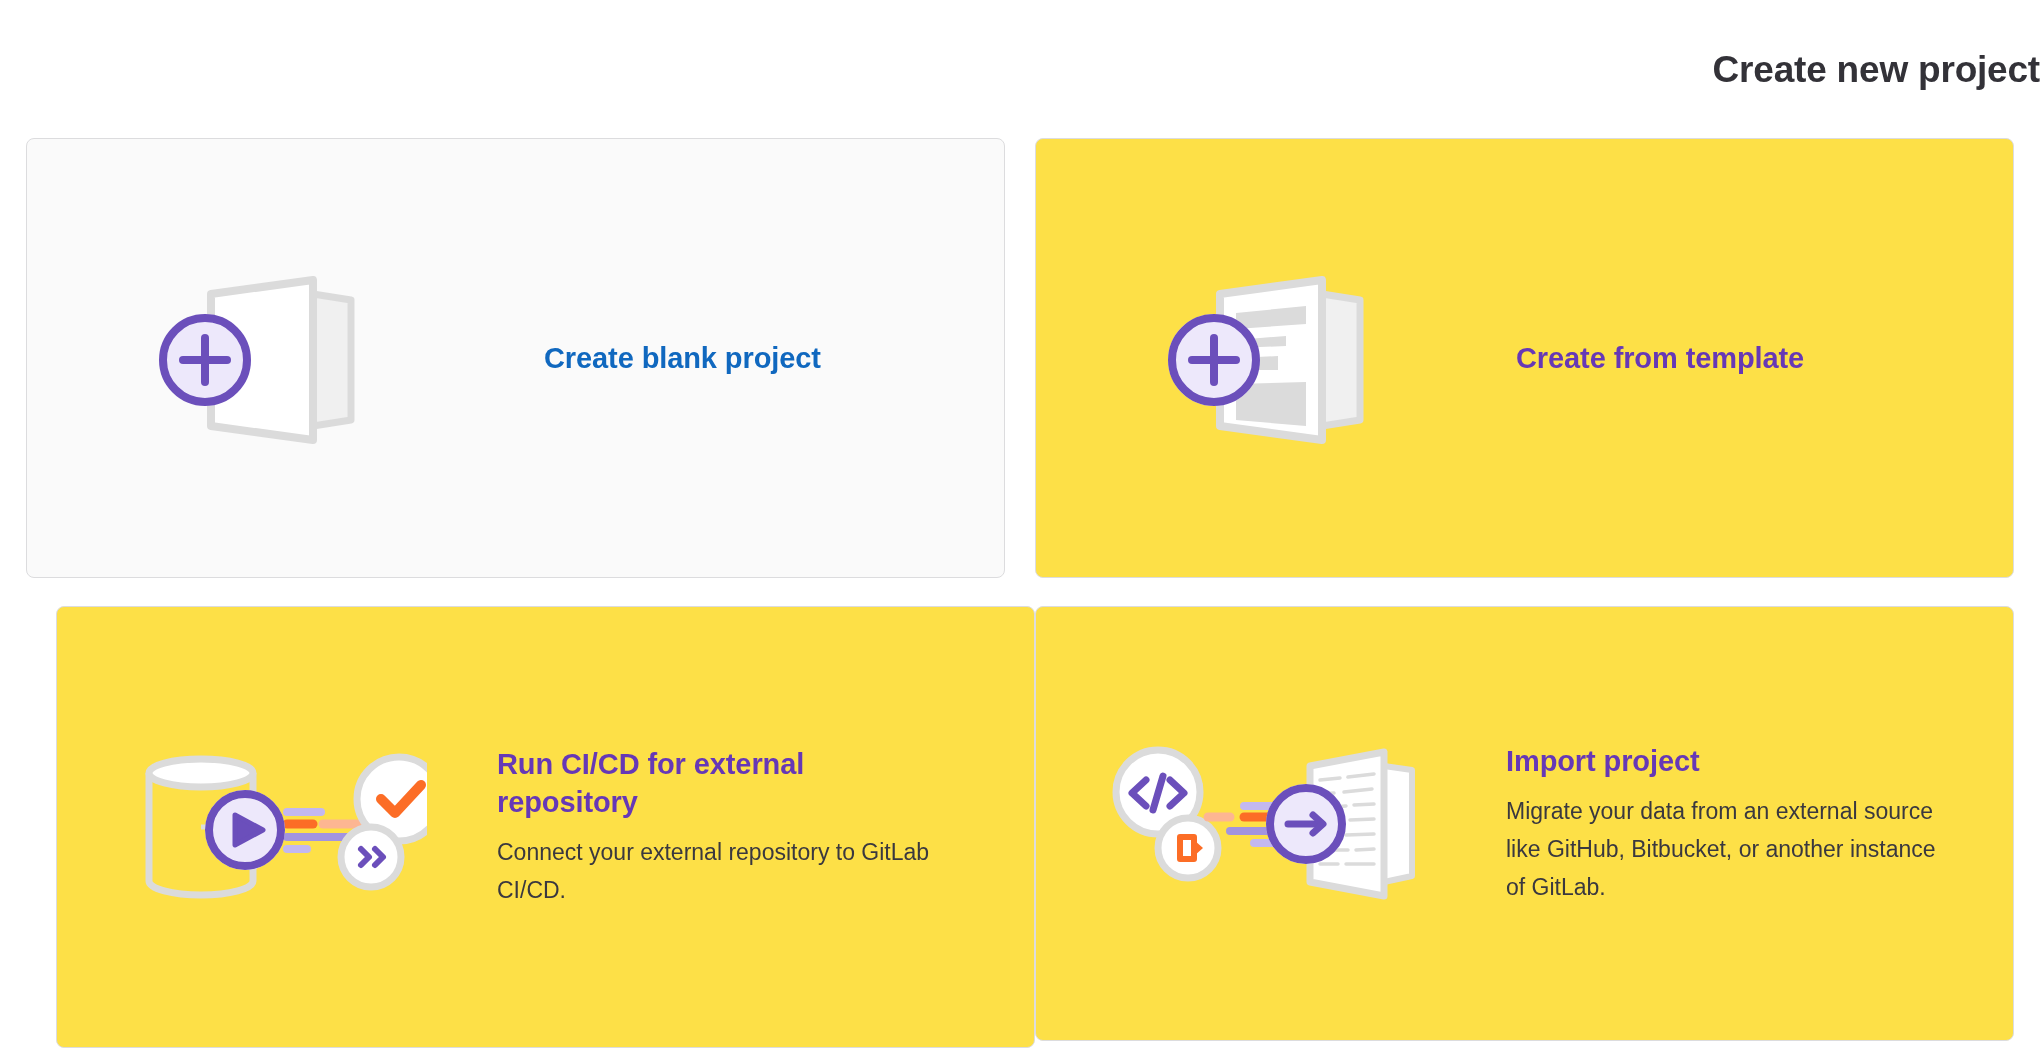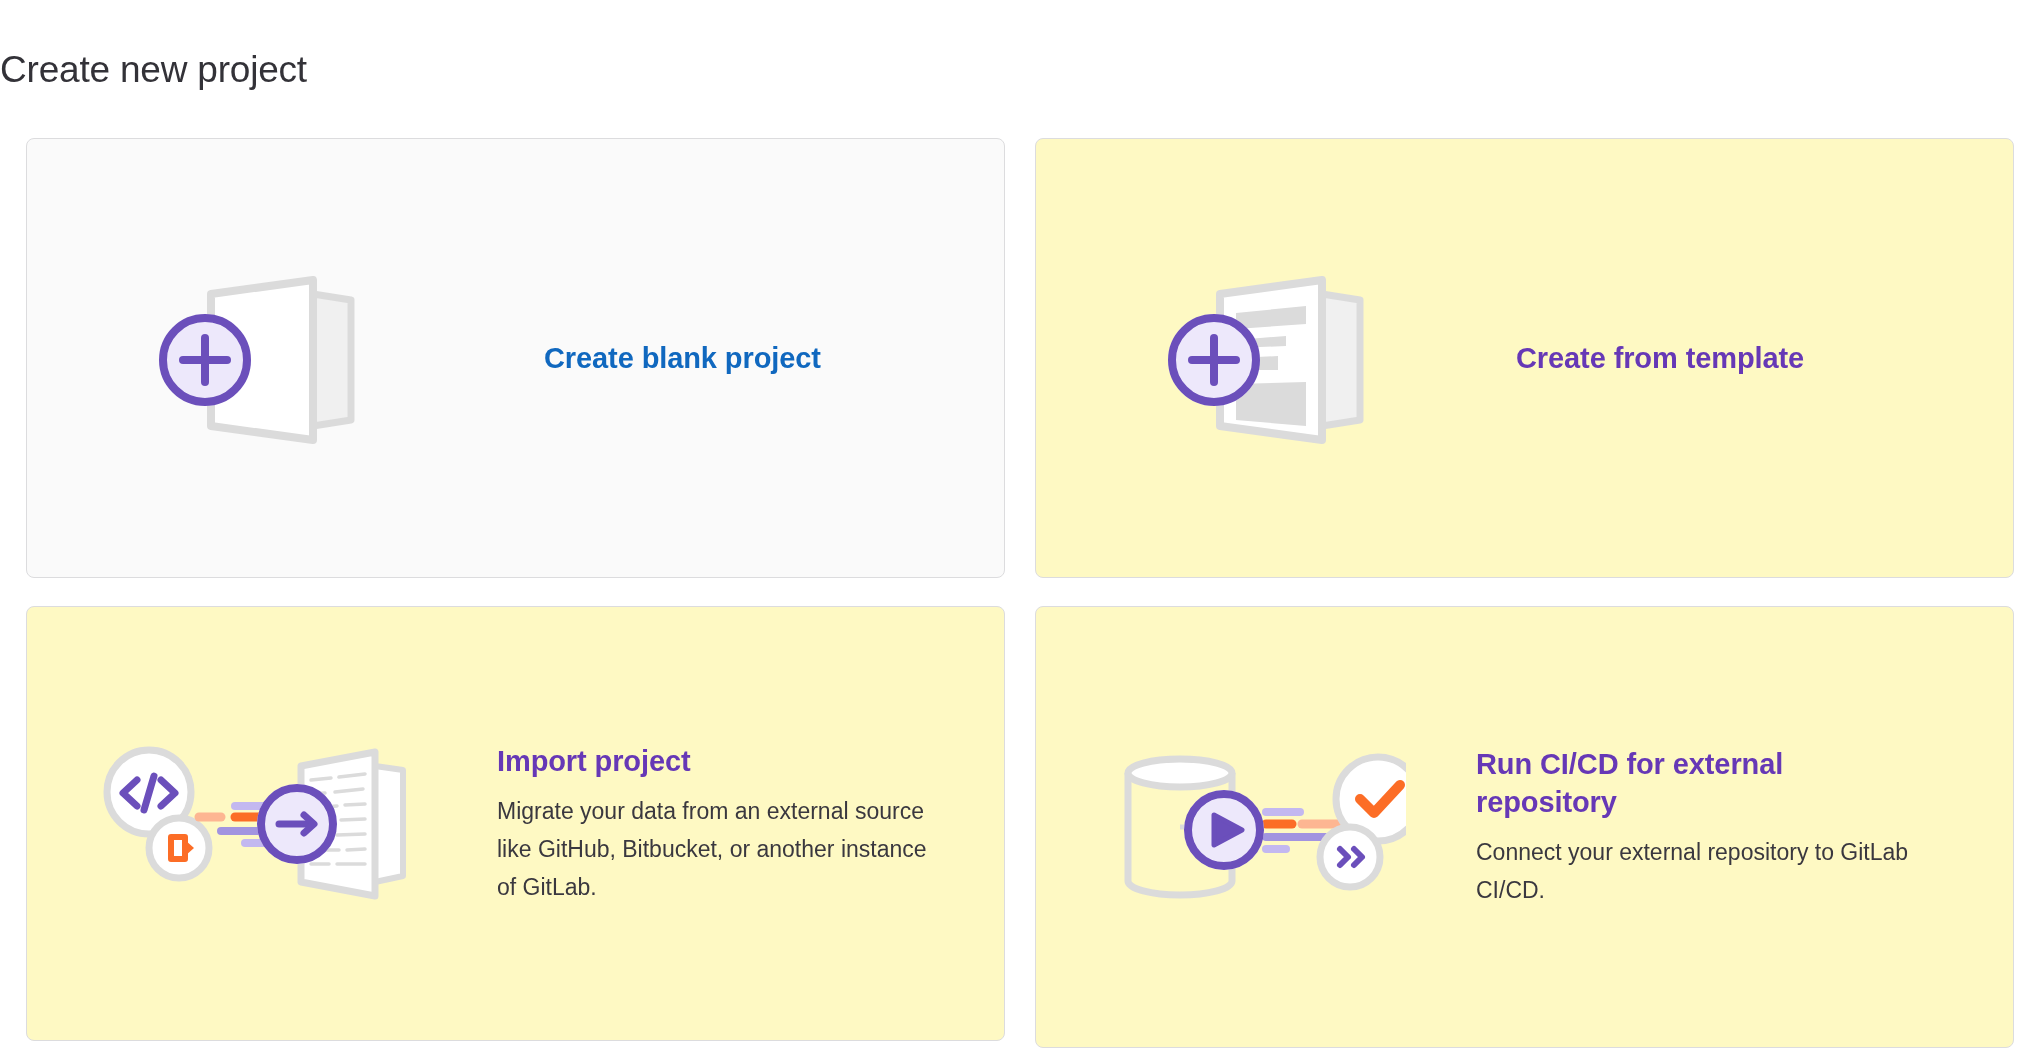--- a/index.html
+++ b/index.html
@@ -20,24 +20,24 @@
     width: 2040px;
     height: 1059px;
     box-sizing: border-box;
   }
 
   .page-title {
     position: absolute;
     top: 22px;
     left: 0;
     width: 2040px;
-    text-align: left;
+    text-align: right;
     font-size: 37px;
     line-height: 46px;
-    font-weight: normal;
+    font-weight: bold;
     color: #333238;
     letter-spacing: -0.2px;
   }
 
   .cards-grid {
     position: absolute;
     top: 138px;
     left: 26px;
     width: 1988px;
   }
@@ -47,21 +47,21 @@
     align-items: flex-start;
   }
 
   .card {
     position: relative;
     box-sizing: border-box;
     display: flex;
     align-items: center;
     border: 1px solid #dcdcde;
     border-radius: 8px;
-    background: #fef9c3;
+    background: #fde047;
     text-decoration: none;
     overflow: hidden;
   }
 
   .card.hovered {
     background: #fafafa;
   }
 
   
   .row1 .card-left  { width: 980px; height: 440px; justify-content: space-between; }
@@ -171,20 +171,61 @@
             </g>
           </svg>
         </div>
         <div class="card-body body-template">
           <h2 class="card-heading purple">Create from template</h2>
         </div>
       </a>
     </div>
 
     <div class="card-row row2">
+
+      <a class="card card-right">
+        <div class="card-illustration illus-cicd">
+          <svg width="300" height="200" viewBox="0 0 300 200">
+
+            <g>
+              <path d="M22 46 L22 154" stroke="#dbdbdb" stroke-width="7" fill="none"></path>
+              <path d="M126 46 L126 154" stroke="#dbdbdb" stroke-width="7" fill="none"></path>
+              <ellipse cx="74" cy="46" rx="52" ry="14" fill="#ffffff" stroke="#dbdbdb" stroke-width="7"></ellipse>
+              <path d="M22 154 a52 14 0 0 0 104 0" fill="none" stroke="#dbdbdb" stroke-width="7"></path>
+              <line x1="74" y1="100" x2="126" y2="100" stroke="#dbdbdb" stroke-width="5"></line>
+            </g>
+
+            <g stroke-linecap="round">
+              <line x1="160" y1="85" x2="194" y2="85" stroke="#c3b8f0" stroke-width="8"></line>
+              <line x1="160" y1="97" x2="186" y2="97" stroke="#fc6d26" stroke-width="9"></line>
+              <line x1="196" y1="97" x2="240" y2="97" stroke="#fdb692" stroke-width="9"></line>
+              <line x1="160" y1="110" x2="222" y2="110" stroke="#a294e0" stroke-width="8"></line>
+              <line x1="160" y1="122" x2="180" y2="122" stroke="#c3b8f0" stroke-width="8"></line>
+            </g>
+
+            <circle cx="272" cy="72" r="42" fill="#ffffff" stroke="#dbdbdb" stroke-width="7"></circle>
+            <polyline points="254,72 268,86 294,58" fill="none" stroke="#fc6d26" stroke-width="10" stroke-linecap="round" stroke-linejoin="round"></polyline>
+
+            <circle cx="244" cy="130" r="30" fill="#ffffff" stroke="#dbdbdb" stroke-width="7"></circle>
+            <g stroke="#6b4fbb" stroke-width="6" stroke-linecap="round" stroke-linejoin="round" fill="none">
+              <polyline points="234,122 242,130 234,138"></polyline>
+              <polyline points="248,122 256,130 248,138"></polyline>
+            </g>
+
+            <circle cx="118" cy="103" r="40" fill="#ffffff"></circle>
+            <circle cx="118" cy="103" r="32" fill="#ede8fb"></circle>
+            <circle cx="118" cy="103" r="36" fill="none" stroke="#6b4fbb" stroke-width="8"></circle>
+            <path d="M108 88 L136 103 L108 118 Z" fill="#6b4fbb" stroke="#6b4fbb" stroke-width="5" stroke-linejoin="round"></path>
+          </svg>
+        </div>
+        <div class="card-body body-cicd">
+          <h2 class="card-heading purple">Run CI/CD for external repository</h2>
+          <p class="card-desc">Connect your external repository to GitLab CI/CD.</p>
+        </div>
+      </a>
 
       <a class="card card-left">
         <div class="card-illustration illus-import">
           <svg width="330" height="200" viewBox="0 0 330 200">
 
             <circle cx="52" cy="68" r="42" fill="#ffffff" stroke="#dbdbdb" stroke-width="7"></circle>
             <g stroke="#6b4fbb" stroke-width="7" stroke-linecap="round" stroke-linejoin="round" fill="none">
               <polyline points="40,56 26,69 40,82"></polyline>
               <polyline points="64,56 78,69 64,82"></polyline>
               <line x1="57" y1="52" x2="47" y2="86"></line>
@@ -232,57 +273,16 @@
               <line x1="182" y1="100" x2="216" y2="100"></line>
               <polyline points="207,91 217,100 207,109"></polyline>
             </g>
           </svg>
         </div>
         <div class="card-body body-import">
           <h2 class="card-heading purple">Import project</h2>
           <p class="card-desc">Migrate your data from an external source like GitHub, Bitbucket, or another instance of GitLab.</p>
         </div>
       </a>
-
-      <a class="card card-right">
-        <div class="card-illustration illus-cicd">
-          <svg width="300" height="200" viewBox="0 0 300 200">
-
-            <g>
-              <path d="M22 46 L22 154" stroke="#dbdbdb" stroke-width="7" fill="none"></path>
-              <path d="M126 46 L126 154" stroke="#dbdbdb" stroke-width="7" fill="none"></path>
-              <ellipse cx="74" cy="46" rx="52" ry="14" fill="#ffffff" stroke="#dbdbdb" stroke-width="7"></ellipse>
-              <path d="M22 154 a52 14 0 0 0 104 0" fill="none" stroke="#dbdbdb" stroke-width="7"></path>
-              <line x1="74" y1="100" x2="126" y2="100" stroke="#dbdbdb" stroke-width="5"></line>
-            </g>
-
-            <g stroke-linecap="round">
-              <line x1="160" y1="85" x2="194" y2="85" stroke="#c3b8f0" stroke-width="8"></line>
-              <line x1="160" y1="97" x2="186" y2="97" stroke="#fc6d26" stroke-width="9"></line>
-              <line x1="196" y1="97" x2="240" y2="97" stroke="#fdb692" stroke-width="9"></line>
-              <line x1="160" y1="110" x2="222" y2="110" stroke="#a294e0" stroke-width="8"></line>
-              <line x1="160" y1="122" x2="180" y2="122" stroke="#c3b8f0" stroke-width="8"></line>
-            </g>
-
-            <circle cx="272" cy="72" r="42" fill="#ffffff" stroke="#dbdbdb" stroke-width="7"></circle>
-            <polyline points="254,72 268,86 294,58" fill="none" stroke="#fc6d26" stroke-width="10" stroke-linecap="round" stroke-linejoin="round"></polyline>
-
-            <circle cx="244" cy="130" r="30" fill="#ffffff" stroke="#dbdbdb" stroke-width="7"></circle>
-            <g stroke="#6b4fbb" stroke-width="6" stroke-linecap="round" stroke-linejoin="round" fill="none">
-              <polyline points="234,122 242,130 234,138"></polyline>
-              <polyline points="248,122 256,130 248,138"></polyline>
-            </g>
-
-            <circle cx="118" cy="103" r="40" fill="#ffffff"></circle>
-            <circle cx="118" cy="103" r="32" fill="#ede8fb"></circle>
-            <circle cx="118" cy="103" r="36" fill="none" stroke="#6b4fbb" stroke-width="8"></circle>
-            <path d="M108 88 L136 103 L108 118 Z" fill="#6b4fbb" stroke="#6b4fbb" stroke-width="5" stroke-linejoin="round"></path>
-          </svg>
-        </div>
-        <div class="card-body body-cicd">
-          <h2 class="card-heading purple">Run CI/CD for external repository</h2>
-          <p class="card-desc">Connect your external repository to GitLab CI/CD.</p>
-        </div>
-      </a>
     </div>
 
   </div>
 </div>
 
 </body></html>

